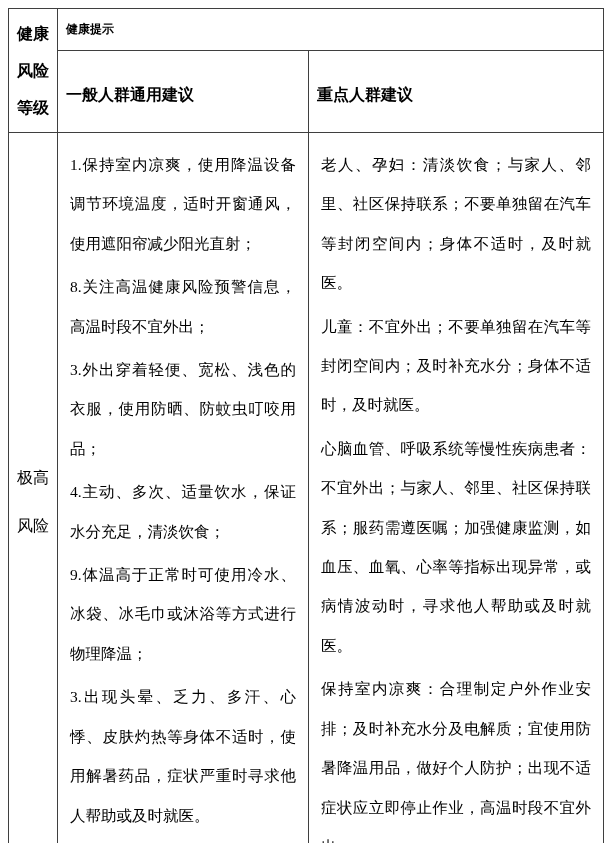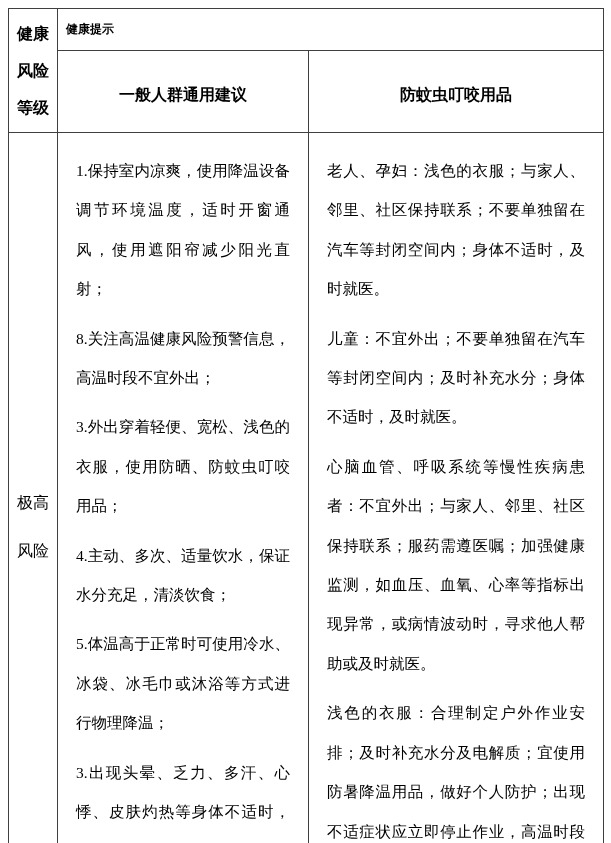--- a/index.html
+++ b/index.html
@@ -28,21 +28,21 @@
     width: 595px;
     border-collapse: collapse;
     table-layout: fixed;
   }
   table.advice-table td {
     border: 1.5px solid #3f3f3f;
     background: #ffffff;
     overflow: hidden;
   }
   tr.row-tips      { height: 36px;  }
-  tr.row-colheads  { height: 70px; text-align: center;  }
+  tr.row-colheads  { height: 70px;  }
   tr.row-body      { height: 721px; }
 
   .risk-col-header {
     font-weight: bold;
     font-size: 16px;
     text-align: center;
     vertical-align: middle;
     line-height: 37px;
     padding: 6px;
   }
@@ -67,21 +67,21 @@
     padding: 0;
     border-radius: 12px;
   }
   .body-cell {
     vertical-align: top;
     font-size: 15.5px;
     line-height: 39.4px;
     padding: 8px 8px 0 8px;
   }
   .body-cell p {
-    margin: 10px;
+    margin: 4px;
     text-align: justify;
     text-align-last: left;
   }
   .group-label {
     font-weight: normal;
   }
 </style>
 </head>
 <body>
 
@@ -96,37 +96,37 @@
       <tr class="row-tips">
         <td rowspan="2" class="risk-col-header">
           <div>健康</div>
           <div>风险</div>
           <div>等级</div>
         </td>
         <td colspan="2" class="tips-header">健康提示</td>
       </tr>
       <tr class="row-colheads">
         <td class="col-header">一般人群通用建议</td>
-        <td class="col-header">防蚊虫叮咬用品</td>
+        <td class="col-header">重点人群建议</td>
       </tr>
       <tr class="row-body">
         <td class="risk-level-cell">
           <div>极高</div>
           <div>风险</div>
         </td>
         <td class="body-cell">
           <p>1.保持室内凉爽，使用降温设备调节环境温度，适时开窗通风，使用遮阳帘减少阳光直射；</p>
           <p>8.关注高温健康风险预警信息，高温时段不宜外出；</p>
           <p>3.外出穿着轻便、宽松、浅色的衣服，使用防晒、防蚊虫叮咬用品；</p>
           <p>4.主动、多次、适量饮水，保证水分充足，清淡饮食；</p>
-          <p>5.体温高于正常时可使用冷水、冰袋、冰毛巾或沐浴等方式进行物理降温；</p>
+          <p>9.体温高于正常时可使用冷水、冰袋、冰毛巾或沐浴等方式进行物理降温；</p>
           <p>3.出现头晕、乏力、多汗、心悸、皮肤灼热等身体不适时，使用解暑药品，症状严重时寻求他人帮助或及时就医。</p>
         </td>
         <td class="body-cell">
-          <p><span class="group-label">老人、孕妇：</span><span>浅色的衣服；与家人、邻里、社区保持联系；不要单独留在汽车等封闭空间内；身体不适时，及时就医。</span></p>
+          <p><span class="group-label">老人、孕妇：</span><span>清淡饮食；与家人、邻里、社区保持联系；不要单独留在汽车等封闭空间内；身体不适时，及时就医。</span></p>
           <p><span class="group-label">儿童：</span><span>不宜外出；不要单独留在汽车等封闭空间内；及时补充水分；身体不适时，及时就医。</span></p>
           <p><span class="group-label">心脑血管、呼吸系统等慢性疾病患者：</span><span>不宜外出；与家人、邻里、社区保持联系；服药需遵医嘱；加强健康监测，如血压、血氧、心率等指标出现异常，或病情波动时，寻求他人帮助或及时就医。</span></p>
-          <p><span class="group-label">浅色的衣服：</span><span>合理制定户外作业安排；及时补充水分及电解质；宜使用防暑降温用品，做好个人防护；出现不适症状应立即停止作业，高温时段不宜外出。</span></p>
+          <p><span class="group-label">保持室内凉爽：</span><span>合理制定户外作业安排；及时补充水分及电解质；宜使用防暑降温用品，做好个人防护；出现不适症状应立即停止作业，高温时段不宜外出。</span></p>
         </td>
       </tr>
     </tbody>
   </table>
 </div>
 
 </body></html>

